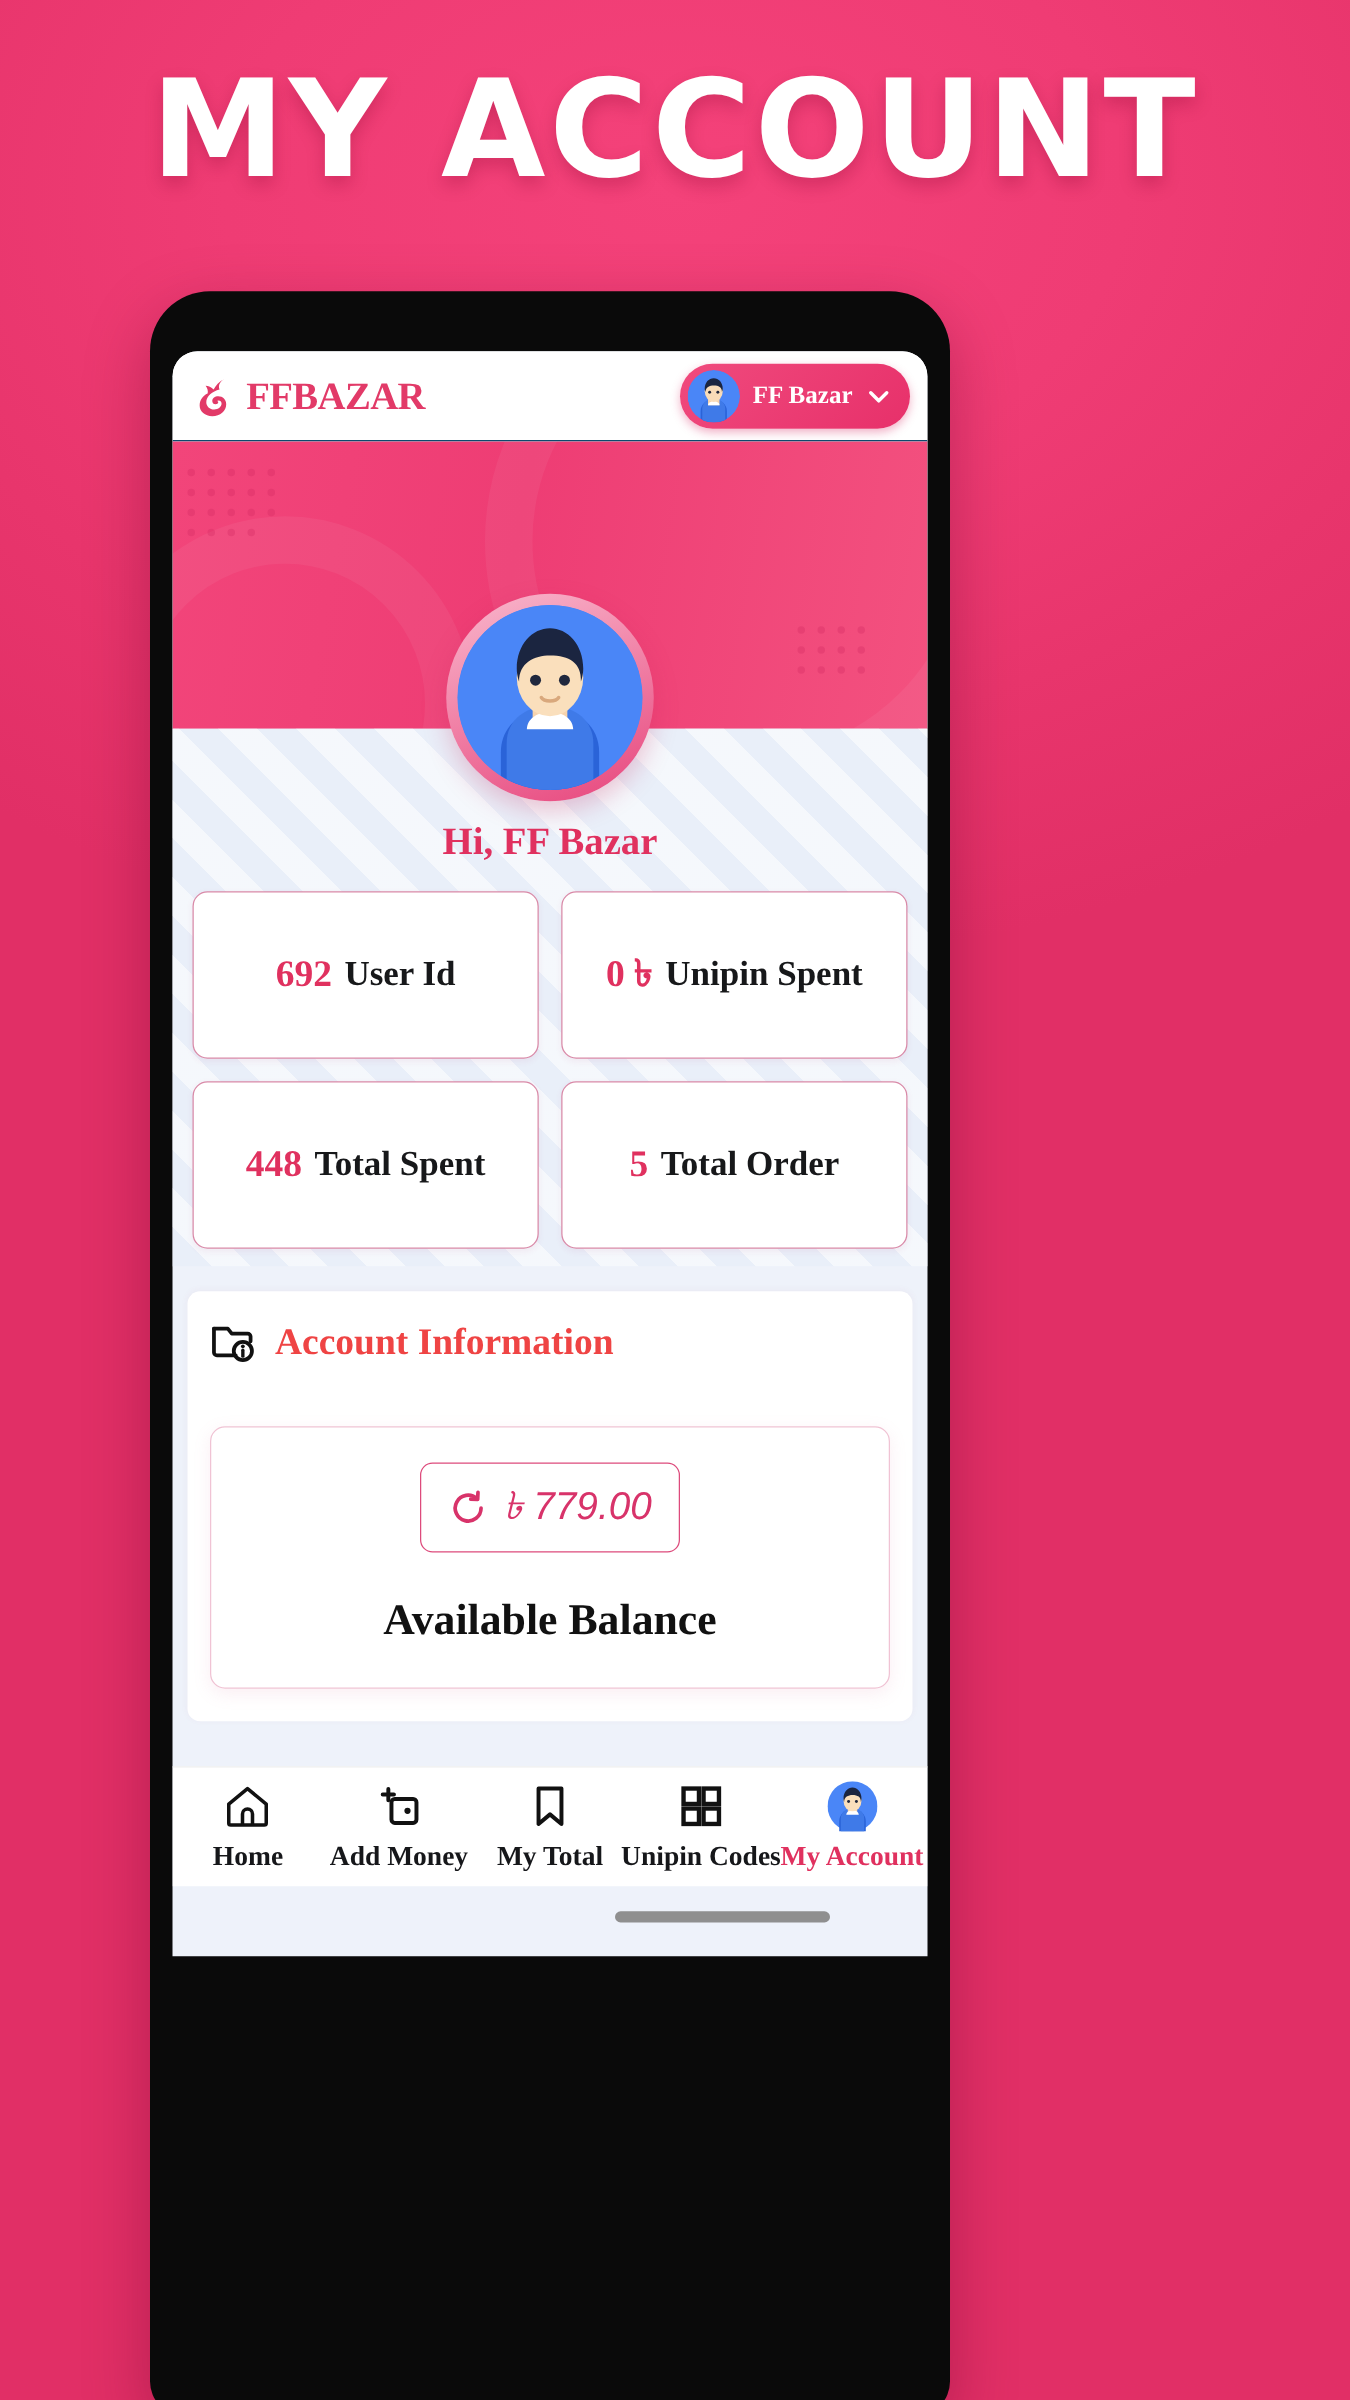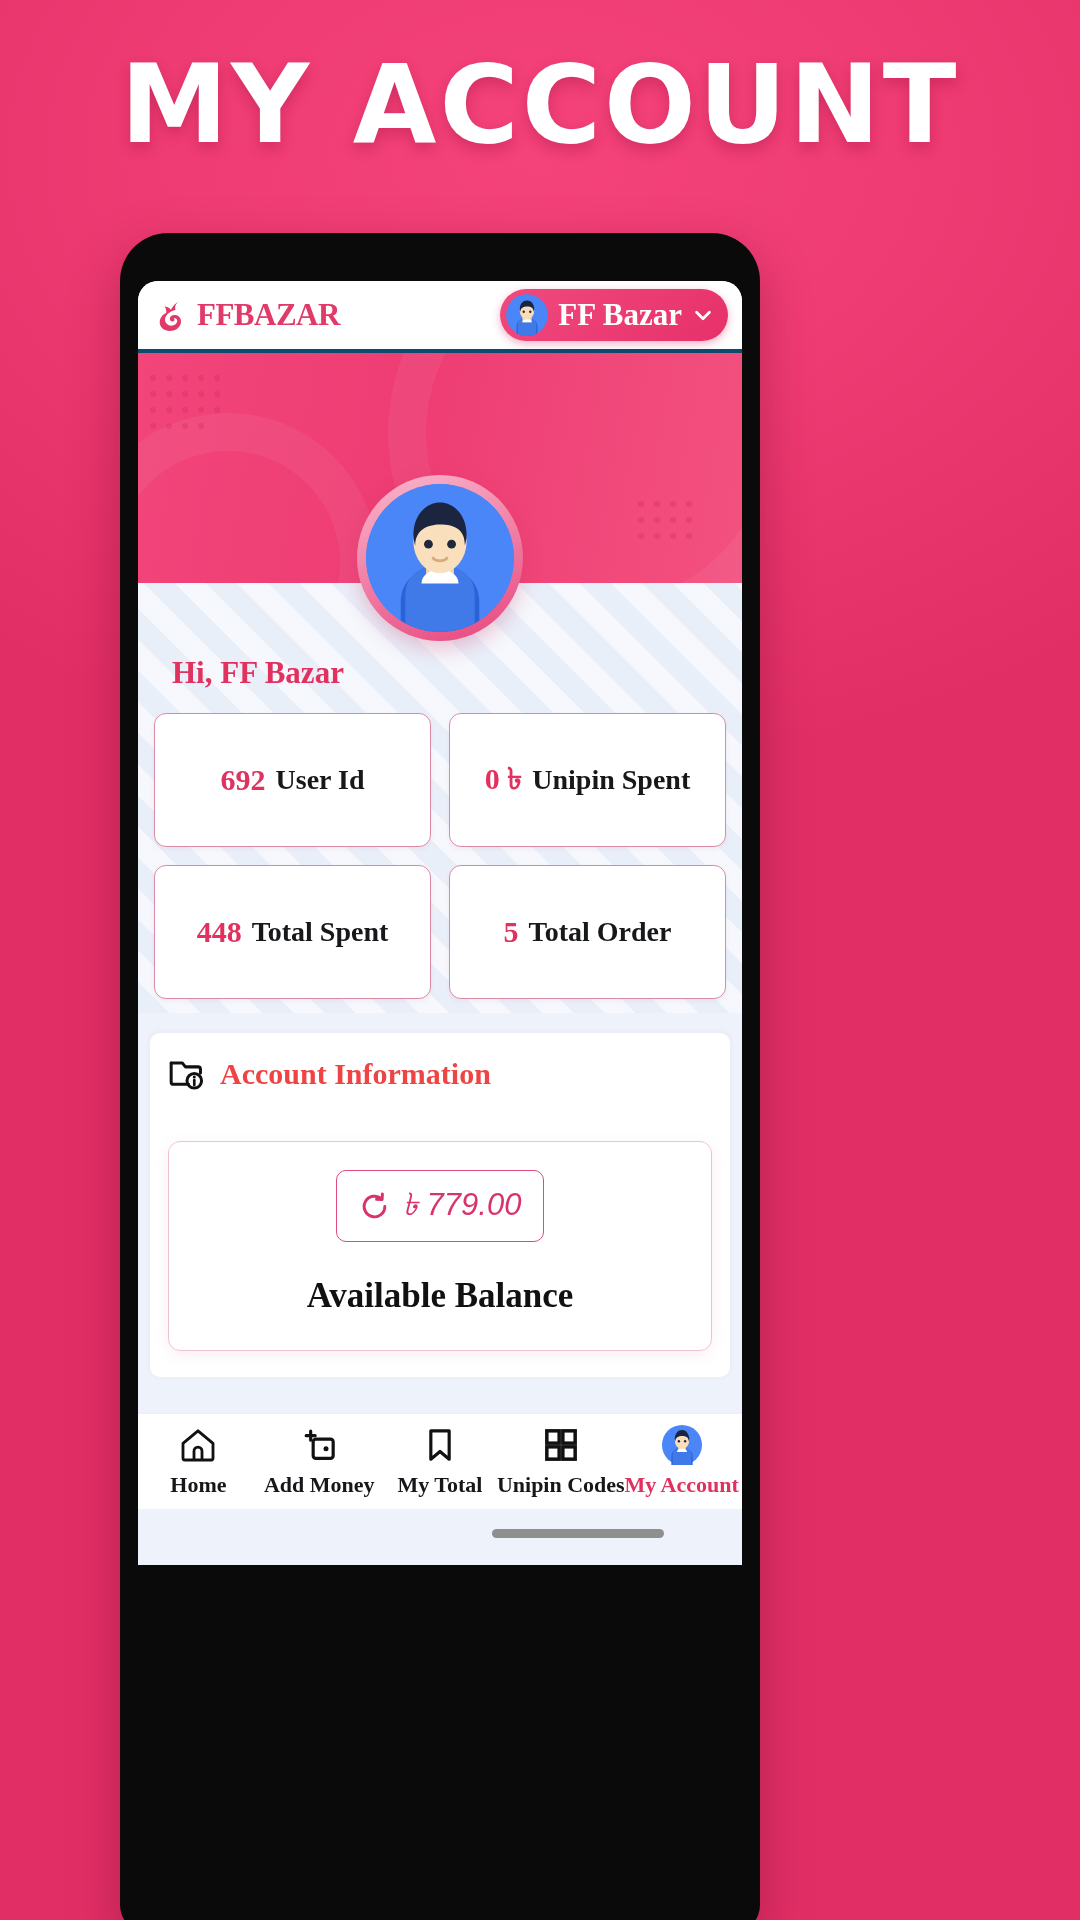--- a/index.html
+++ b/index.html
@@ -40,36 +40,36 @@
   }
   .home-indicator{
     position:absolute; left:354px; bottom:27px; width:172px; height:9px;
     background:#8f8f8f; border-radius:6px;
   }
 
   
   .app-header{
     height:72px; background:#fff; display:flex; align-items:center;
     justify-content:space-between; padding:0 14px 0 18px;
-    border-bottom:4px solid #0c4a6e; position:relative; z-index:5;
+    border-bottom:1px solid #0c4a6e; position:relative; z-index:5;
   }
   .logo{display:flex;align-items:center;gap:7px;}
   .logo-mark{width:34px;height:34px;flex:0 0 34px;}
   .logo-text{
     font-family:"Liberation Serif", serif; font-weight:bold;
     font-size:31px; color:#e23a68; letter-spacing:-.5px;
   }
   .profile-chip{
     display:flex;align-items:center;gap:10px;
     background:linear-gradient(135deg,#f04a7d 0%,#e7306a 100%);
     border-radius:30px; padding:5px 14px 5px 6px;
     box-shadow:0 3px 8px rgba(215,35,95,.35);
   }
   .chip-avatar{width:42px;height:42px;border-radius:50%;flex:0 0 42px;overflow:hidden;}
-  .chip-name{color:#fff;font-size:31px;font-weight:bold;font-family:"Liberation Serif",serif;}
+  .chip-name{color:#fff;font-size:20px;font-weight:bold;font-family:"Liberation Serif",serif;}
   .chevron{width:22px;height:22px;flex:0 0 22px;}
 
   
   .hero{
     position:relative; height:230px;
     background:linear-gradient(100deg,#f2457a 0%,#ee3d74 45%,#f3517f 100%);
     overflow:hidden;
   }
   .hero-arc{position:absolute;border-radius:50%;border:38px solid rgba(255,255,255,.055);}
   .a1{width:420px;height:420px;left:250px;top:-130px;}
@@ -86,22 +86,22 @@
   }
   .avatar-big{
     position:absolute; left:50%; transform:translateX(-50%); top:-108px;
     width:166px; height:166px; border-radius:50%;
     background:linear-gradient(160deg,#f9b8cd,#e7457c);
     padding:9px; box-shadow:0 8px 20px rgba(200,40,90,.25);
     z-index:4;
   }
   .avatar-inner{width:100%;height:100%;border-radius:50%;overflow:hidden;background:#4a86f7;}
   .greeting{
-    padding-top:72px; font-size:31px; font-weight:bold;
-    color:#e0315f; font-family:"Liberation Serif",serif;padding-left:34px;
+    text-align:center; padding-top:72px; font-size:31px; font-weight:bold;
+    color:#e0315f; font-family:"Liberation Serif",serif;
   }
 
   
   .stats{display:grid;grid-template-columns:1fr 1fr;gap:18px;padding:22px 16px 0 16px;}
   .stat-card{
     background:#fff;border:1px solid #d98aa8;border-radius:12px;
     height:134px;display:flex;flex-direction:row;align-items:center;justify-content:center;gap:10px;
     box-shadow:0 2px 5px rgba(180,60,110,.07);
   }
   .stat-value{font-size:30px;font-weight:bold;color:#e0315f;font-family:"Liberation Serif",serif;}

